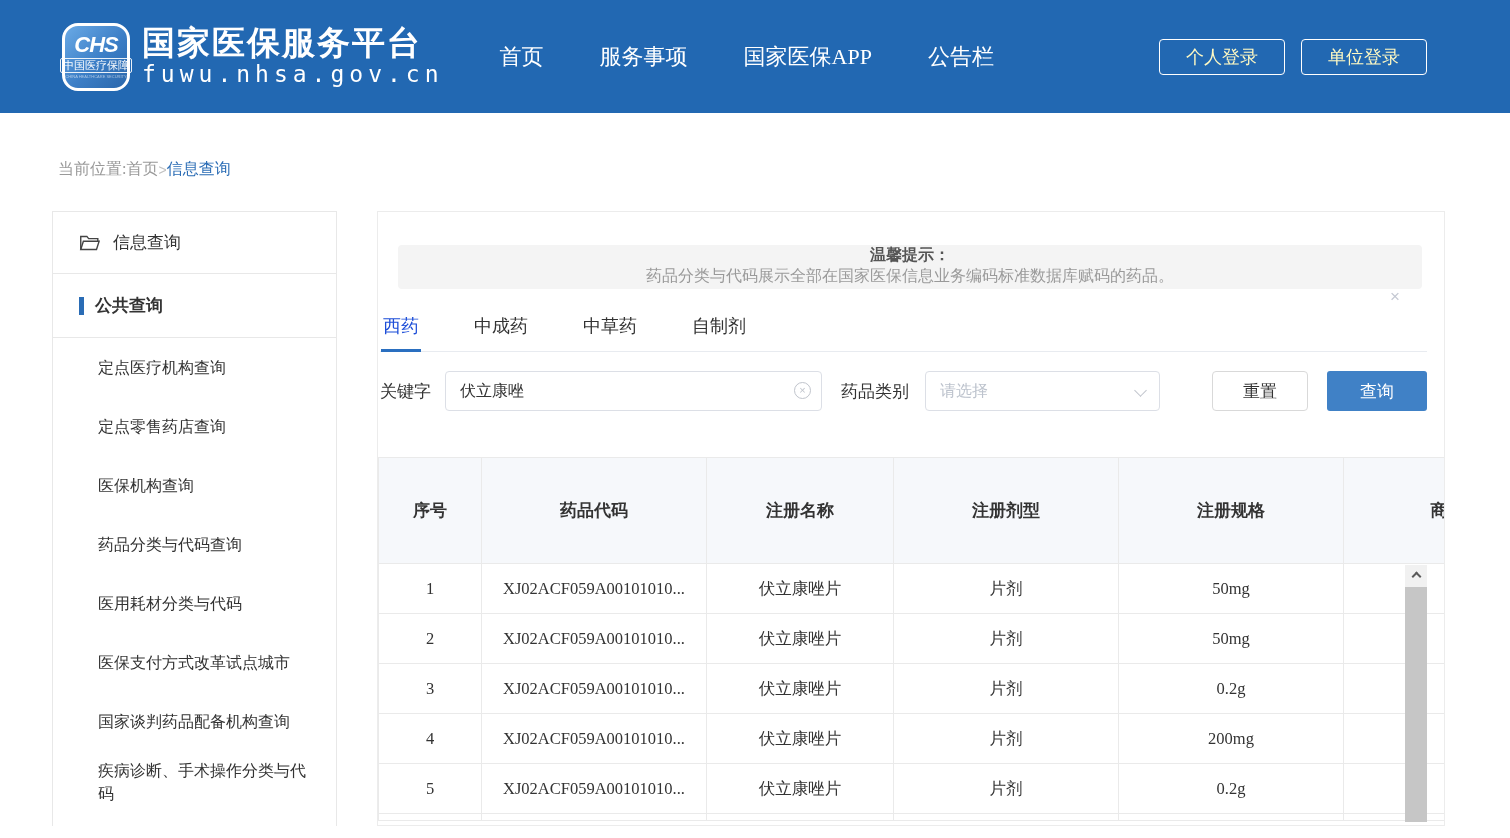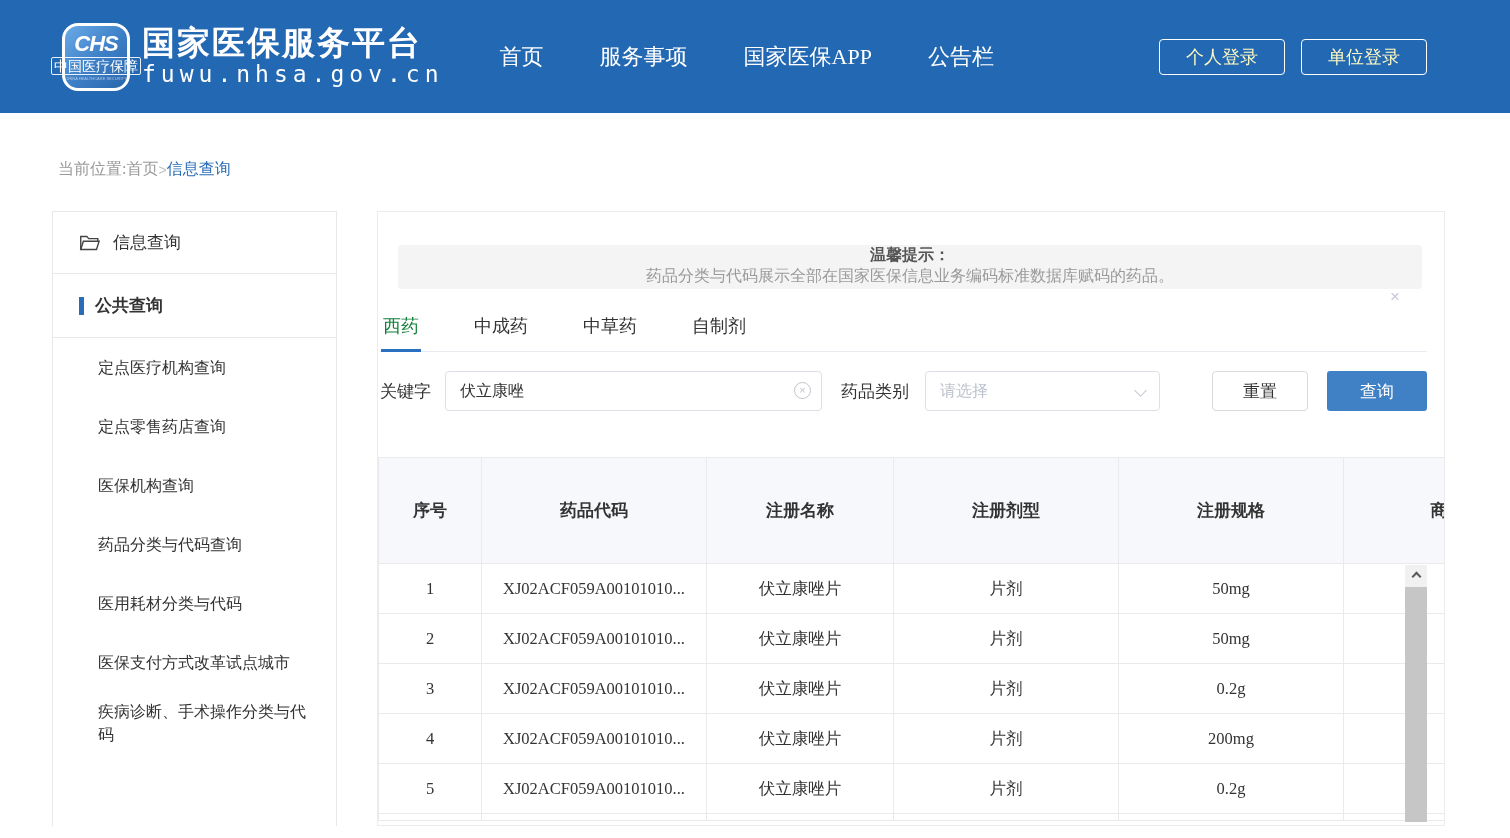--- a/index.html
+++ b/index.html
@@ -7,21 +7,21 @@
     font-family:"Liberation Serif","DejaVu Serif",serif; color:#333; }
 
   
   .topbar { height:113px; background:#2268b2; display:flex; align-items:center; padding:0 83px 0 62px; }
   .logo { display:flex; align-items:center; gap:12px; cursor:pointer; }
   .logo-icon { width:68px; height:68px; border:3px solid #fff; border-radius:16px;
     background:linear-gradient(135deg,#6aaae6 0%,#3c7ec6 55%,#2a67ab 100%);
     display:flex; flex-direction:column; align-items:center; justify-content:center; gap:2px; }
   .logo-chs { font-family:"Liberation Sans",sans-serif; font-weight:bold; font-style:italic;
     color:#fff; font-size:22px; letter-spacing:-1px; line-height:1; }
-  .logo-badge { font-family:"Liberation Sans",sans-serif; color:#fff; font-size:14px; line-height:1;
+  .logo-badge { font-family:"Liberation Sans",sans-serif; color:#fff; font-size:11px; line-height:1;
     border:1px solid rgba(255,255,255,.9); border-radius:2px; padding:1px 2px; white-space:nowrap; }
   .logo-sub { font-family:"Liberation Sans",sans-serif; color:rgba(255,255,255,.55); font-size:4px;
     line-height:1; white-space:nowrap; }
   .logo-text .t1 { font-family:"Liberation Sans",sans-serif; font-weight:bold; color:#fff;
     font-size:33px; letter-spacing:2px; line-height:1.1; }
   .logo-text .t2 { font-family:"DejaVu Sans Mono",monospace; color:#fff; font-size:23px;
     letter-spacing:5px; line-height:1.2; }
 
   .topnav { display:flex; gap:56px; margin-left:56px; }
   .topnav .nav-item { color:#fff; font-size:22px; cursor:pointer; white-space:nowrap; }
@@ -55,21 +55,21 @@
 
   .notice { margin:33px 22px 0 20px; height:44px; background:#f4f4f4; border-radius:4px;
     display:flex; align-items:center; padding:0 22px; font-size:16px;flex-direction:column; }
   .notice-label { font-weight:bold; color:#555; }
   .notice-text { color:#9a9a9a; }
   .notice-close { margin-left:auto; color:#c5c9d3; font-family:"Liberation Sans",sans-serif;
     font-size:17px; cursor:pointer; }
 
   .tabs { margin:25px 17px 0 2px; display:flex; gap:51px; border-bottom:1px solid #e8ebf0; padding-left:1px; }
   .tab { font-size:18px; padding:0 2px 13px 2px; position:relative; cursor:pointer; color:#333; }
-  .tab.active { color:#15803d; }
+  .tab.active { color:#1d4ed8; }
   .tab.active::after { content:""; position:absolute; left:0; right:0; bottom:-1px; height:3px; background:#2a6fc0; }
 
   .search-row { margin:19px 17px 0 2px; display:flex; align-items:center; }
   .field-label { font-size:17px; white-space:nowrap; }
   .kw-wrap { position:relative; margin-left:14px; }
   .kw-input { width:377px; height:40px; border:1px solid #dcdfe6; border-radius:4px;
     padding:0 38px 0 14px; font-size:16px; color:#333; font-family:inherit; outline:none; }
   .kw-clear { position:absolute; right:11px; top:11px; width:17px; height:17px; border:1px solid #c0c4cc;
     border-radius:50%; color:#c0c4cc; font-family:"Liberation Sans",sans-serif; font-size:11px;
     line-height:15px; text-align:center; cursor:pointer; }
@@ -151,20 +151,21 @@
     <div class="side-section">
       <span class="side-bar-ind"></span>
       <span>公共查询</span>
     </div>
     <div class="side-item">定点医疗机构查询</div>
     <div class="side-item">定点零售药店查询</div>
     <div class="side-item">医保机构查询</div>
     <div class="side-item">药品分类与代码查询</div>
     <div class="side-item">医用耗材分类与代码</div>
     <div class="side-item">医保支付方式改革试点城市</div>
+    <div class="side-item">国家谈判药品配备机构查询</div>
     <div class="side-item">疾病诊断、手术操作分类与代码</div>
   </div>
 
   <div class="main">
 
     <div class="notice">
       <span class="notice-label">温馨提示：</span>
       <span class="notice-text">药品分类与代码展示全部在国家医保信息业务编码标准数据库赋码的药品。</span>
       <span class="notice-close">×</span>
     </div>

